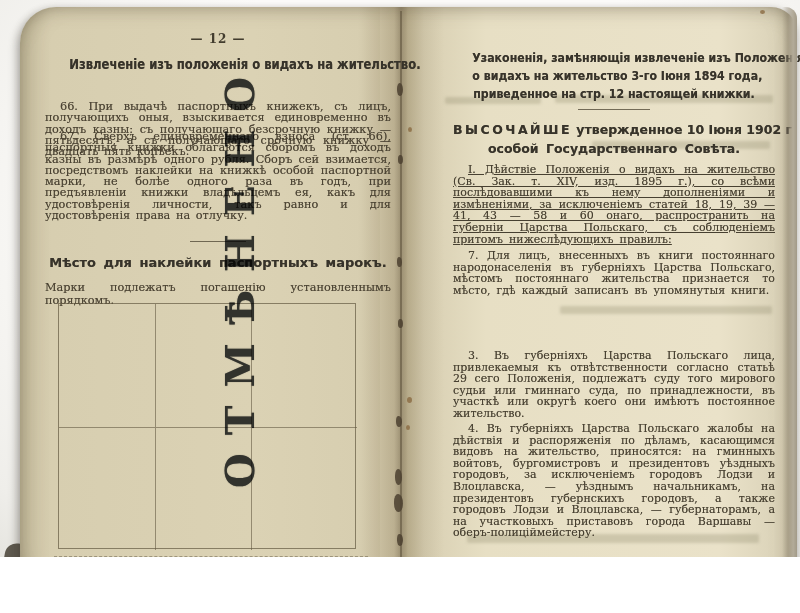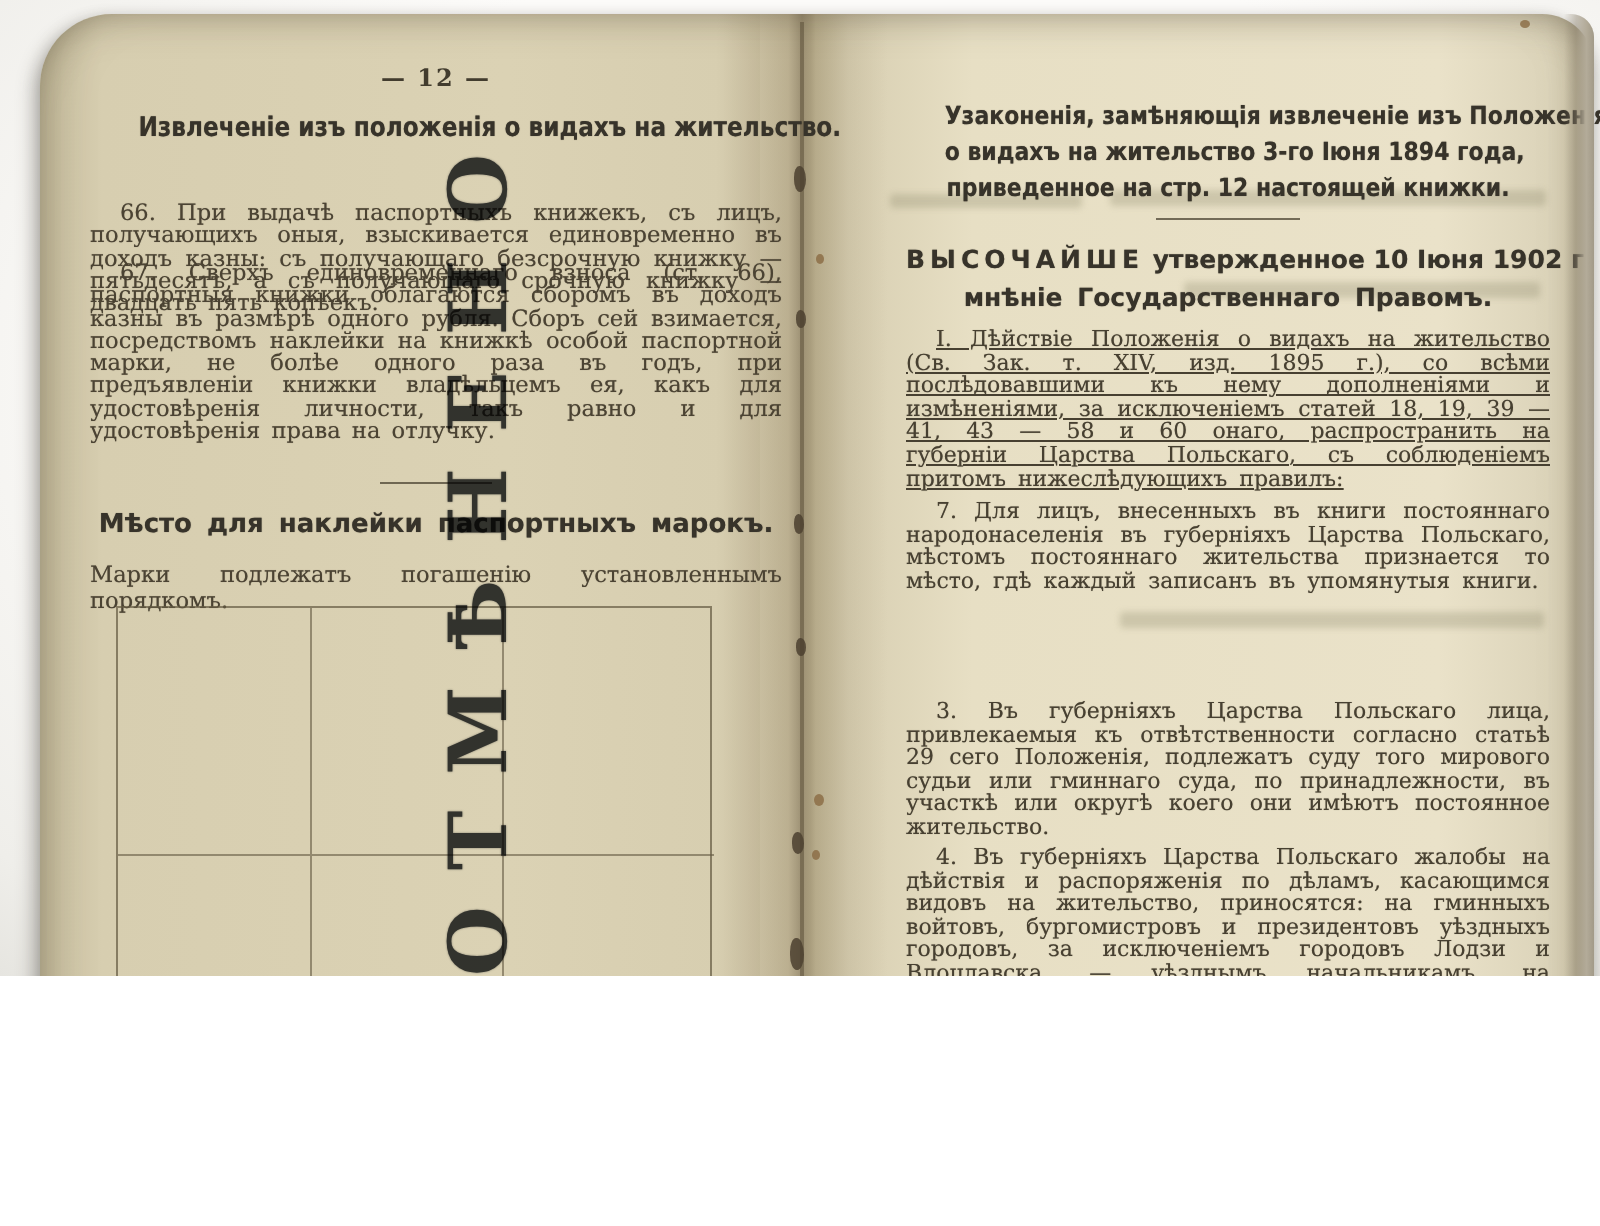--- a/index.html
+++ b/index.html
@@ -1,19 +1,19 @@
 <!DOCTYPE html>
 <html><head>
 <meta charset="utf-8">
 <style>
   * { margin:0; padding:0; box-sizing:border-box; }
   html,body { width:800px; height:613px; }
   body { font-family:"DejaVu Serif", serif; overflow:hidden; }
 
-  .scene { position:relative; width:800px; height:488px;
+  .scene { position:relative; width:800px; height:557px;
            background:radial-gradient(ellipse at 55% 40%, #fcfbf9 55%, #efeeea 90%, #e6e5e0 100%); overflow:hidden; }
 
   
   .cover-sliver { position:absolute; left:0px; top:543px; width:24px; height:78px;
                   background:#5f5a4f; border-radius:12px 4px 10px 14px; transform:rotate(10deg); }
   .bottom-stack { position:absolute; left:28px; top:596px; width:770px; height:16px;
                   background:linear-gradient(#dfddd3, #bebbae); border-radius:8px 0 0 8px; }
 
   .book { position:absolute; left:20px; top:7px; width:777px; height:593px;
           border-radius:36px 26px 34px 44px;
@@ -134,21 +134,21 @@
     <div class="perf-line"></div>
 
     <div class="stamp">ОТМѢНЕНО</div>
 
     <div class="rp-col">
       <div class="blk sans-head rp-hline" style="top:42px;">Узаконенія, замѣняющія извлеченіе изъ Положенія</div>
       <div class="blk sans-head rp-hline" style="top:60px;">о видахъ на жительство 3-го Іюня 1894 года,</div>
       <div class="blk sans-head rp-hline" style="top:78px;">приведенное на стр. 12 настоящей книжки.</div>
       <div class="blk rule" style="top:102px; left:125px; width:72px;"></div>
       <div class="blk edict1" style="top:115px;"><span class="w1">ВЫСОЧАЙШЕ</span> <span>утвержденное 10 Іюня 1902 г.</span></div>
-      <div class="blk edict2" style="top:134px;">мнѣніе Государственнаго Правомъ.</div>
+      <div class="blk edict2" style="top:134px;">особой Государственнаго Совѣта.</div>
       <div class="blk body-text" style="top:157px;text-decoration:underline;">I. Дѣйствіе Положенія о видахъ на жительство (Св. Зак. т. XIV, изд. 1895 г.), со всѣми послѣдовавшими къ нему дополненіями и измѣненіями, за исключеніемъ статей 18, 19, 39 — 41, 43 — 58 и 60 онаго, распространить на губерніи Царства Польскаго, съ соблюденіемъ притомъ нижеслѣдующихъ правилъ:</div>
       <div class="blk body-text" style="top:243px;">7. Для лицъ, внесенныхъ въ книги постояннаго народонаселенія въ губерніяхъ Царства Польскаго, мѣстомъ постояннаго жительства признается то мѣсто, гдѣ каждый записанъ въ упомянутыя книги.</div>
       <div class="blk body-text" style="top:343px;">3. Въ губерніяхъ Царства Польскаго лица, привлекаемыя къ отвѣтственности согласно статьѣ 29 сего Положенія, подлежатъ суду того мирового судьи или гминнаго суда, по принадлежности, въ участкѣ или округѣ коего они имѣютъ постоянное жительство.</div>
       <div class="blk body-text" style="top:416px;">4. Въ губерніяхъ Царства Польскаго жалобы на дѣйствія и распоряженія по дѣламъ, касающимся видовъ на жительство, приносятся: на гминныхъ войтовъ, бургомистровъ и президентовъ уѣздныхъ городовъ, за исключеніемъ городовъ Лодзи и Влоцлавска, — уѣзднымъ начальникамъ, на президентовъ губернскихъ городовъ, а также городовъ Лодзи и Влоцлавска, — губернаторамъ, а на участковыхъ приставовъ города Варшавы — оберъ-полиціймейстеру.</div>
     </div>
 
     <div class="right-edge"></div>
   </div>
 </div>
 

